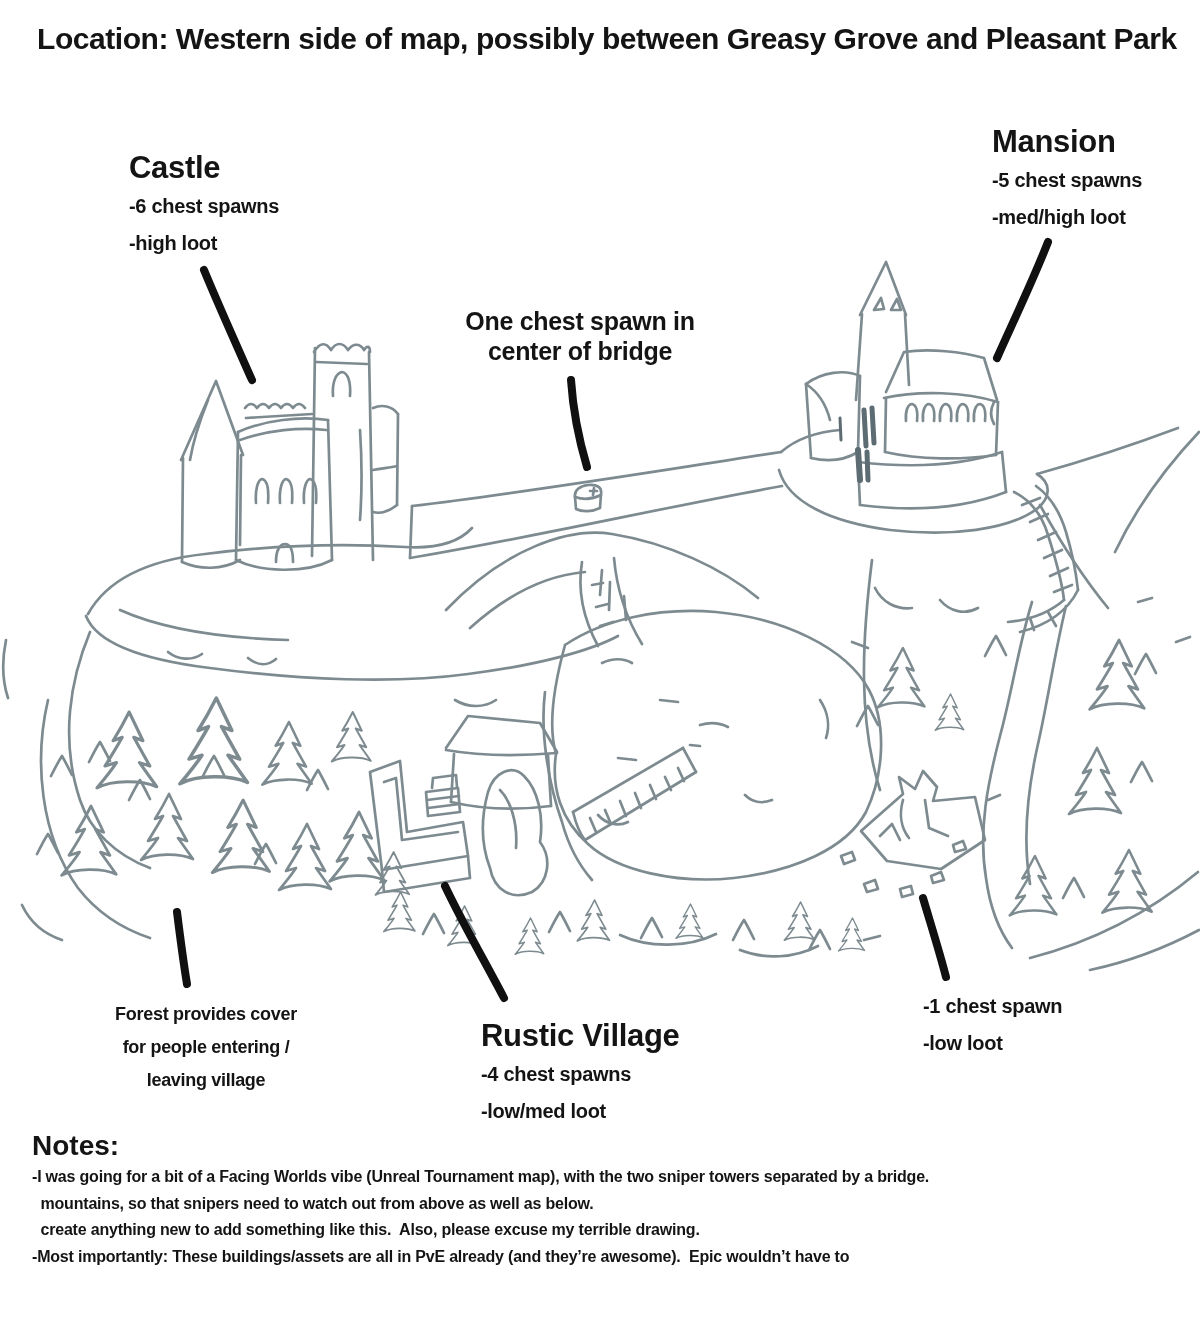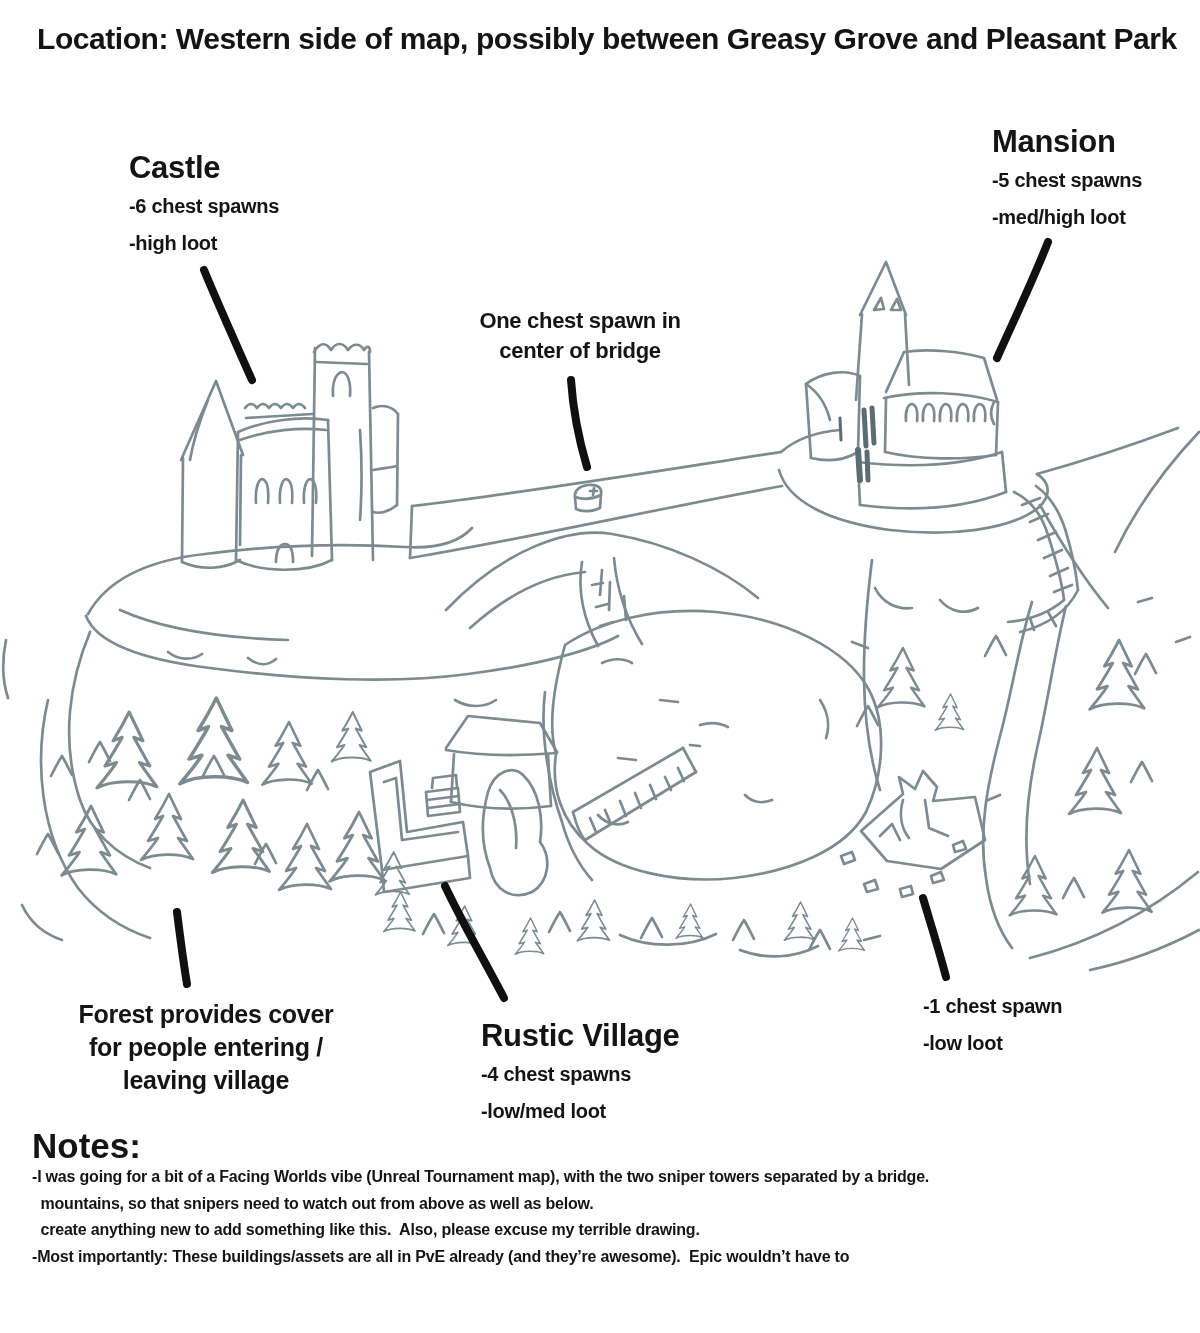--- a/index.html
+++ b/index.html
@@ -6,23 +6,23 @@
   body{
     width:1200px;height:1333px;background:#ffffff;position:relative;overflow:hidden;
     font-family:"Liberation Sans",sans-serif;color:#141414;
   }
   svg.sketch{position:absolute;left:0;top:0;z-index:1;}
   .txt{position:absolute;z-index:2;font-weight:700;}
   .title{left:37px;top:22px;font-size:30px;letter-spacing:-0.45px;white-space:nowrap;}
   .anno-h{font-size:31px;line-height:40px;letter-spacing:-0.3px;}
   .anno-l{font-size:20px;line-height:37px;letter-spacing:-0.3px;}
   .center{text-align:center;}
-  .cnote{font-size:22px;line-height:30px;letter-spacing:-0.3px;}
-  .fnote{font-size:25px;line-height:33px;letter-spacing:-0.3px;}
-  .notes-h{font-size:35px;line-height:36px;}
+  .cnote{font-size:25px;line-height:30px;letter-spacing:-0.3px;}
+  .fnote{font-size:18px;line-height:33px;letter-spacing:-0.3px;}
+  .notes-h{font-size:28px;line-height:36px;}
   .nline{font-size:16px;line-height:26.5px;letter-spacing:-0.2px;white-space:pre-wrap;font-weight:700;}
 </style>
 </head>
 <body>
 
 <svg class="sketch" width="1200" height="1333" viewBox="0 0 1200 1333">
   <defs>
     <path id="pine" d="M 1,0 C -3,8 -8,17 -13,25 L -5,22 C -10,31 -15,39 -20,47 L -10,44 C -16,53 -22,60 -27,66 C -14,59 12,59 25,65 L 10,44 L 19,47 L 5,22 L 13,25 Z"></path>
     <path id="caret" d="M -11,20 C -6,10 -2,3 0,0 C 3,5 7,13 10,19"></path>
   </defs>

